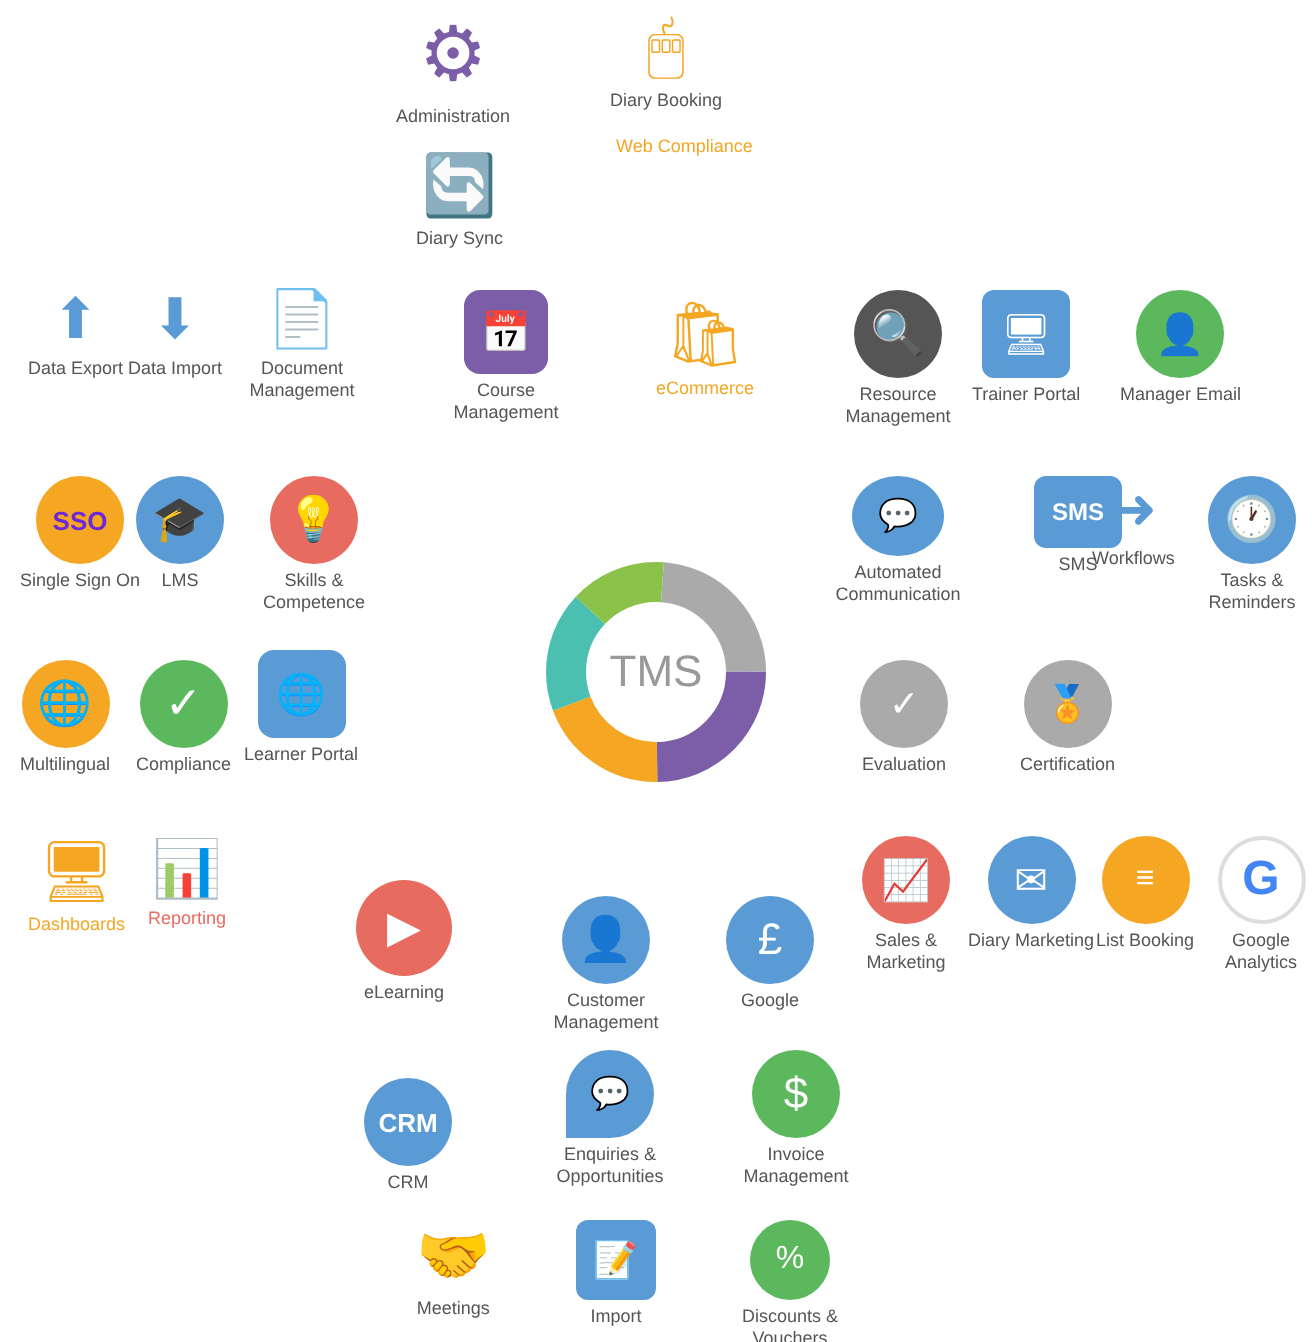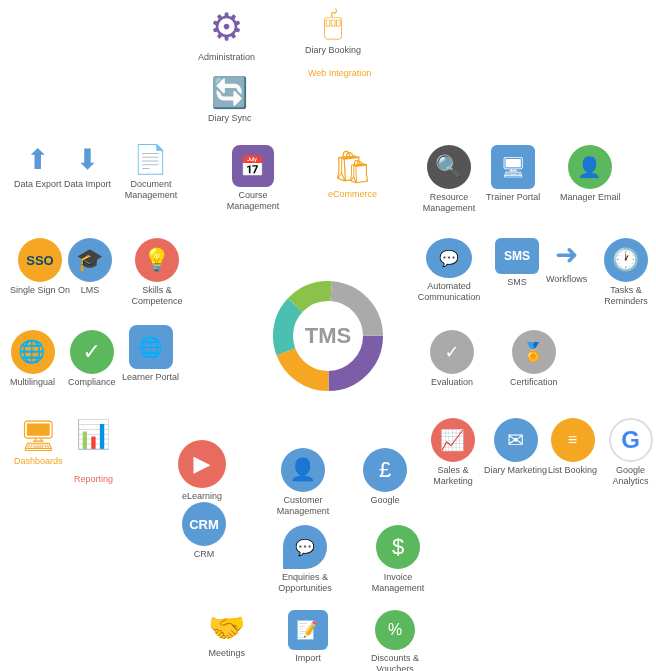--- a/index.html
+++ b/index.html
@@ -25,21 +25,21 @@
       transform: translate(-50%, -50%);
       width: 130px;
       height: 130px;
     }
     .tms-label {
       position: absolute;
       left: 50%;
       top: 50%;
       transform: translate(-50%, -50%);
       font-size: 22px;
-      font-weight: bold;
+      font-weight: normal;
       color: #999;
       z-index: 10;
     }
 
     
     .icon-item {
       position: absolute;
       display: flex;
       flex-direction: column;
       align-items: center;
@@ -103,21 +103,21 @@
     .doc-icon {
       font-size: 28px;
       color: #aaa;
     }
     
     .sso-circle {
       width: 44px; height: 44px;
       border-radius: 50%;
       background: #f5a623;
       display: flex; align-items: center; justify-content: center;
-      font-size: 13px; font-weight: bold; color: #0c4a6e;
+      font-size: 13px; font-weight: bold; color: #6d28d9;
     }
     
     .grad-circle {
       width: 44px; height: 44px;
       border-radius: 50%;
       background: #5b9bd5;
       display: flex; align-items: center; justify-content: center;
       font-size: 22px; color: #fff;
     }
     
@@ -367,21 +367,21 @@
   </div>
 
   <div class="icon-item" style="left:208px; top:75px;">
     <div class="icon-box">
       <span class="sync-shape">🔄</span>
     </div>
     <span class="label">Diary Sync</span>
   </div>
 
   <div class="icon-item" style="left:308px; top:68px;">
-    <span class="label" style="color:#f5a623;">Web Integration</span>
+    <span class="label" style="color:#f5a623;">Web Compliance</span>
   </div>
 
   <div class="icon-item" style="left:328px; top:148px;">
     <div class="icon-box">
       <span class="bag-shape">🛍</span>
     </div>
     <span class="label" style="color:#f5a623;">eCommerce</span>
   </div>
 
   <div class="icon-item" style="left:218px; top:145px;">
@@ -458,21 +458,21 @@
     <div class="icon-box">
       <span class="monitor-box">🖥</span>
     </div>
     <span class="label" style="color:#f5a623;">Dashboards</span>
   </div>
 
   <div class="icon-item" style="left:74px; top:418px;">
     <div class="icon-box">
       <span class="bars-box">📊</span>
     </div>
-    <span class="label" style="color:#e86b5f;margin-top:20px;">Reporting</span>
+    <span class="label" style="color:#e86b5f;">Reporting</span>
   </div>
 
   <div class="icon-item" style="left:178px; top:440px;">
     <div class="icon-box">
       <div class="play-circle">▶</div>
     </div>
     <span class="label">eLearning</span>
   </div>
 
   <div class="icon-item" style="left:268px; top:448px;">
@@ -482,21 +482,21 @@
     <span class="label">Customer Management</span>
   </div>
 
   <div class="icon-item" style="left:363px; top:448px;">
     <div class="icon-box">
       <div class="pound-circle">£</div>
     </div>
     <span class="label">Google</span>
   </div>
 
-  <div class="icon-item" style="left:182px; top:502px;">
+  <div class="icon-item" style="left:182px; top:539px;">
     <div class="icon-box">
       <div class="crm-circle">CRM</div>
     </div>
     <span class="label">CRM</span>
   </div>
 
   <div class="icon-item" style="left:270px; top:525px;">
     <div class="icon-box">
       <div class="chat-bubble">💬</div>
     </div>
@@ -552,21 +552,21 @@
     <span class="label">Manager Email</span>
   </div>
 
   <div class="icon-item" style="left:414px; top:238px;">
     <div class="icon-box">
       <div class="auto-bubble">💬</div>
     </div>
     <span class="label">Automated Communication</span>
   </div>
 
-  <div class="icon-item" style="left:495px; top:238px;justify-content:center;">
+  <div class="icon-item" style="left:517px; top:238px;justify-content:center;">
     <div class="icon-box">
       <div class="sms-badge">SMS</div>
     </div>
     <span class="label">SMS</span>
   </div>
 
   <div class="icon-item" style="left:546px; top:238px;">
     <div class="icon-box">
       <span class="arrow-right">➜</span>
     </div>

